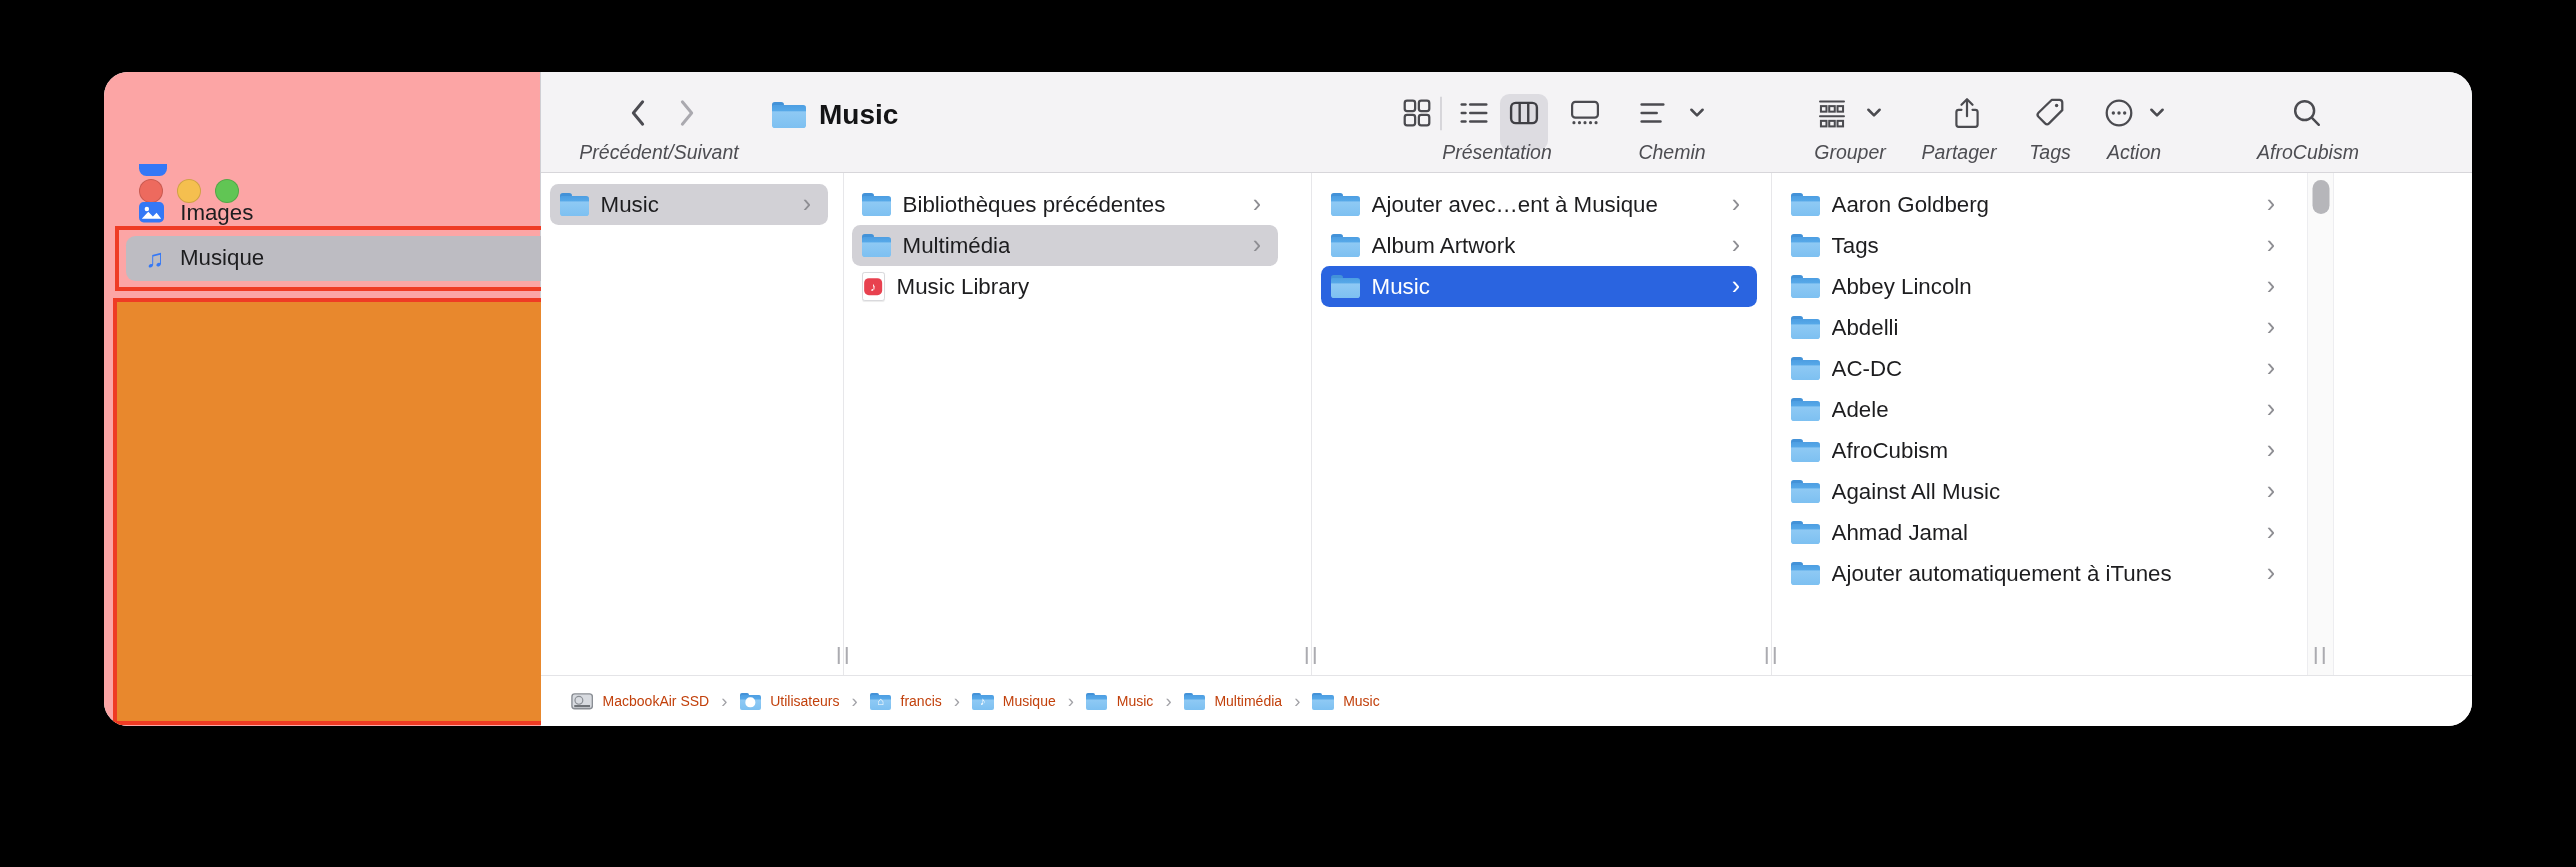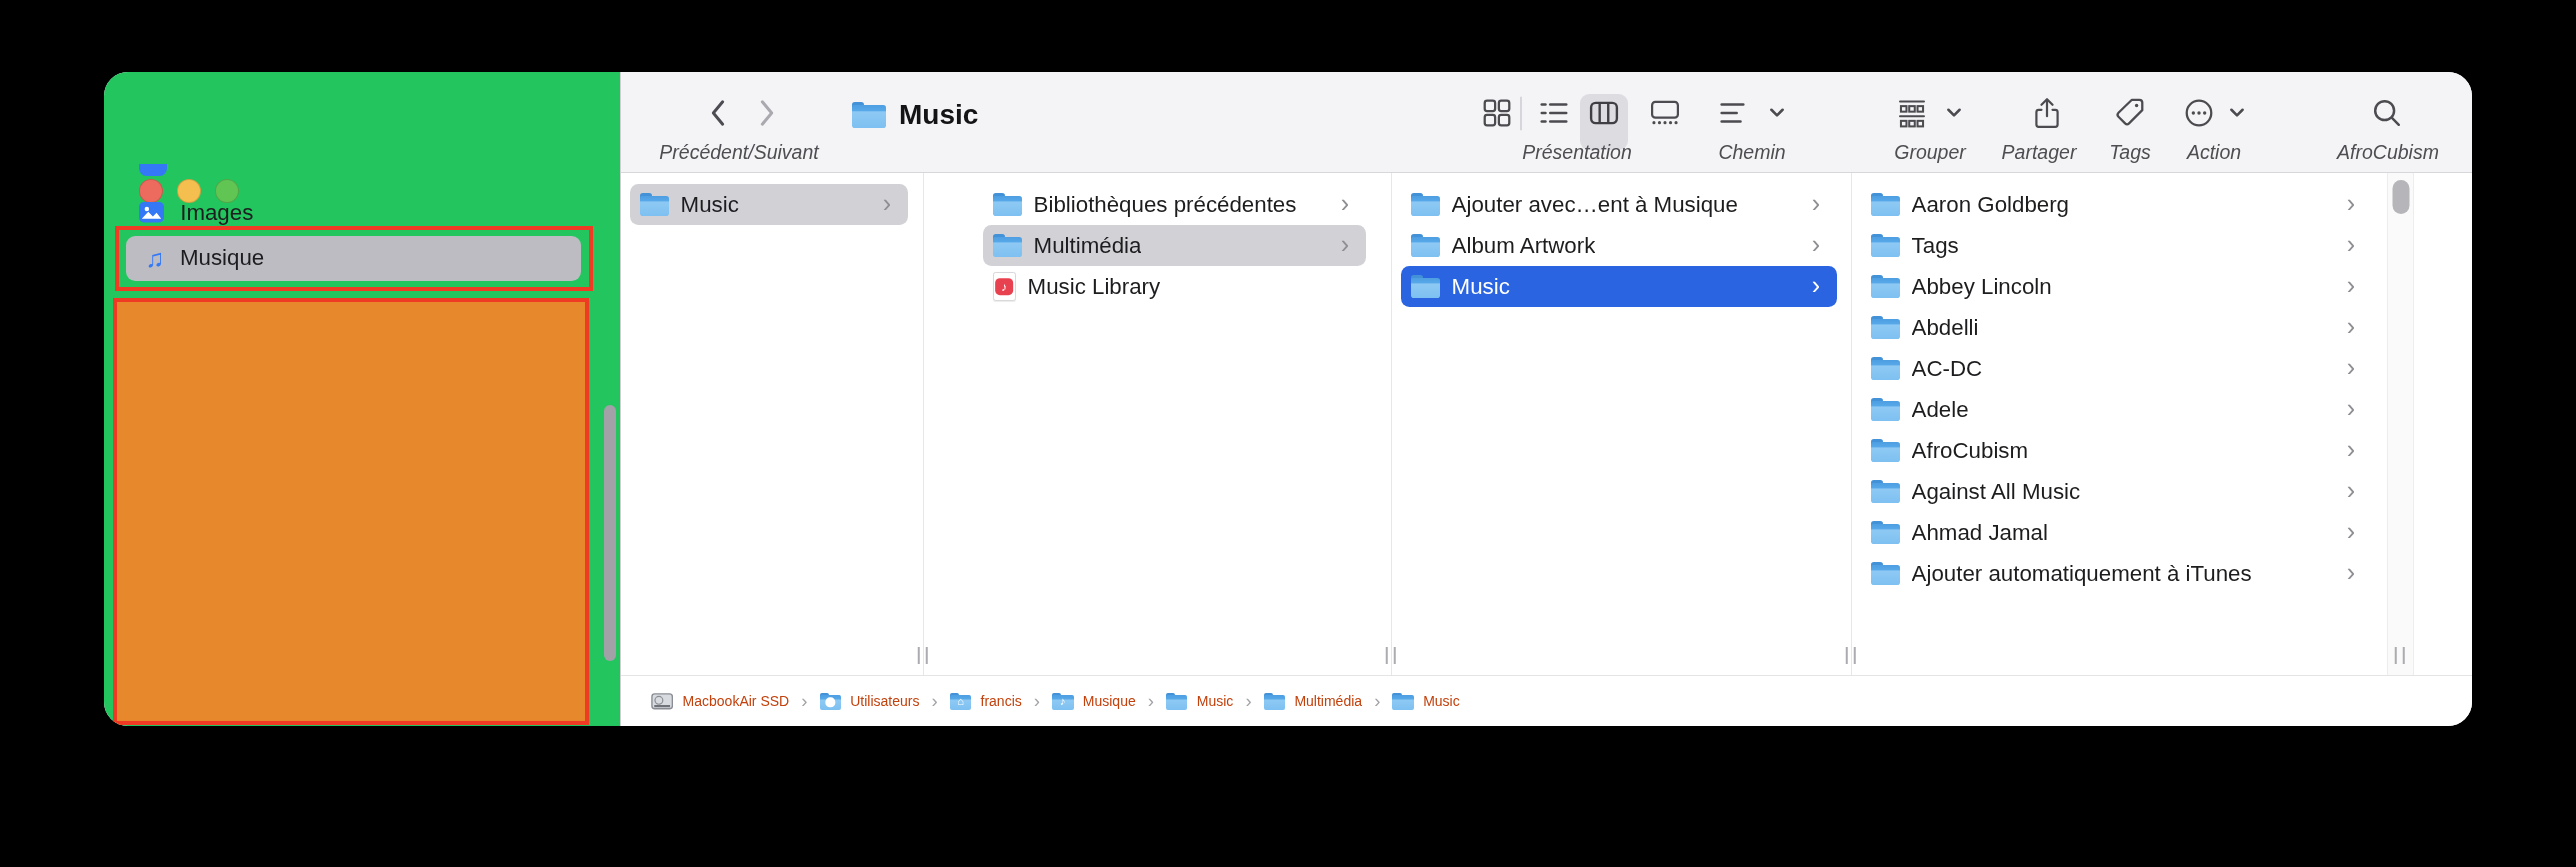--- a/index.html
+++ b/index.html
@@ -4,21 +4,21 @@
 <style>
   html,body{margin:0;padding:0;background:#000;}
   *{box-sizing:border-box;font-family:"Liberation Sans","DejaVu Sans",sans-serif;}
   #canvas{position:relative;width:2576px;height:867px;background:#000;overflow:hidden;}
 
   
   #window{position:absolute;left:104px;top:72px;width:2368px;height:654px;border-radius:24px;
           overflow:hidden;background:#fff;box-shadow:0 22.3px 65px rgba(0,0,0,.6);display:flex;}
 
   
-  #sidebar{position:relative;width:517px;height:100%;background:#22c55e;border-right:0.9px solid #cfced3;flex:none;}
+  #sidebar{position:relative;width:437px;height:100%;background:#fca5a5;border-right:0.9px solid #cfced3;flex:none;}
   .traffic{position:absolute;top:107px;left:35px;display:flex;gap:14px;}
   .light{width:24px;height:24px;border-radius:50%;border:0.9px solid rgba(0,0,0,.15);}
   .light.red{background:#ed6a5e;} .light.yellow{background:#f5bf4f;} .light.green{background:#61c554;}
   .partial-icon{position:absolute;left:35px;top:92px;width:28px;height:12px;background:#3478f6;border-radius:0 0 7.4px 7.4px;}
   .side-row{position:absolute;left:11.2px;display:flex;align-items:center;gap:16px;height:45px;padding-left:24px;}
   .side-row.images{top:118px;width:465px;}
   .side-label{font-size:22.3px;color:#1d1d1f;white-space:nowrap;}
   .note-glyph{font-size:25px;color:#3478f6;line-height:1;}
   
   .ann-box-musique{position:absolute;left:11.2px;top:154px;width:478px;height:65px;border:4.7px solid #ef3b24;}
@@ -267,21 +267,21 @@
 
       <div id="columns">
         <div class="col" style="left:0;width:302px;">
             <div class="row sel-gray">
               <span class="ficon"></span>
               <span class="row-label">Music</span>
               <span class="row-chev">›</span>
             </div>
           </div>
         <div class="divider" style="left:302px"></div>
-        <div class="col" style="left:310px;width:450px;padding-left:43px;">
+        <div class="col" style="left:302px;width:450px;">
             <div class="row">
               <span class="ficon"></span>
               <span class="row-label">Bibliothèques précédentes</span>
               <span class="row-chev">›</span>
             </div>
             <div class="row sel-gray">
               <span class="ficon"></span>
               <span class="row-label">Multimédia</span>
               <span class="row-chev">›</span>
             </div>

